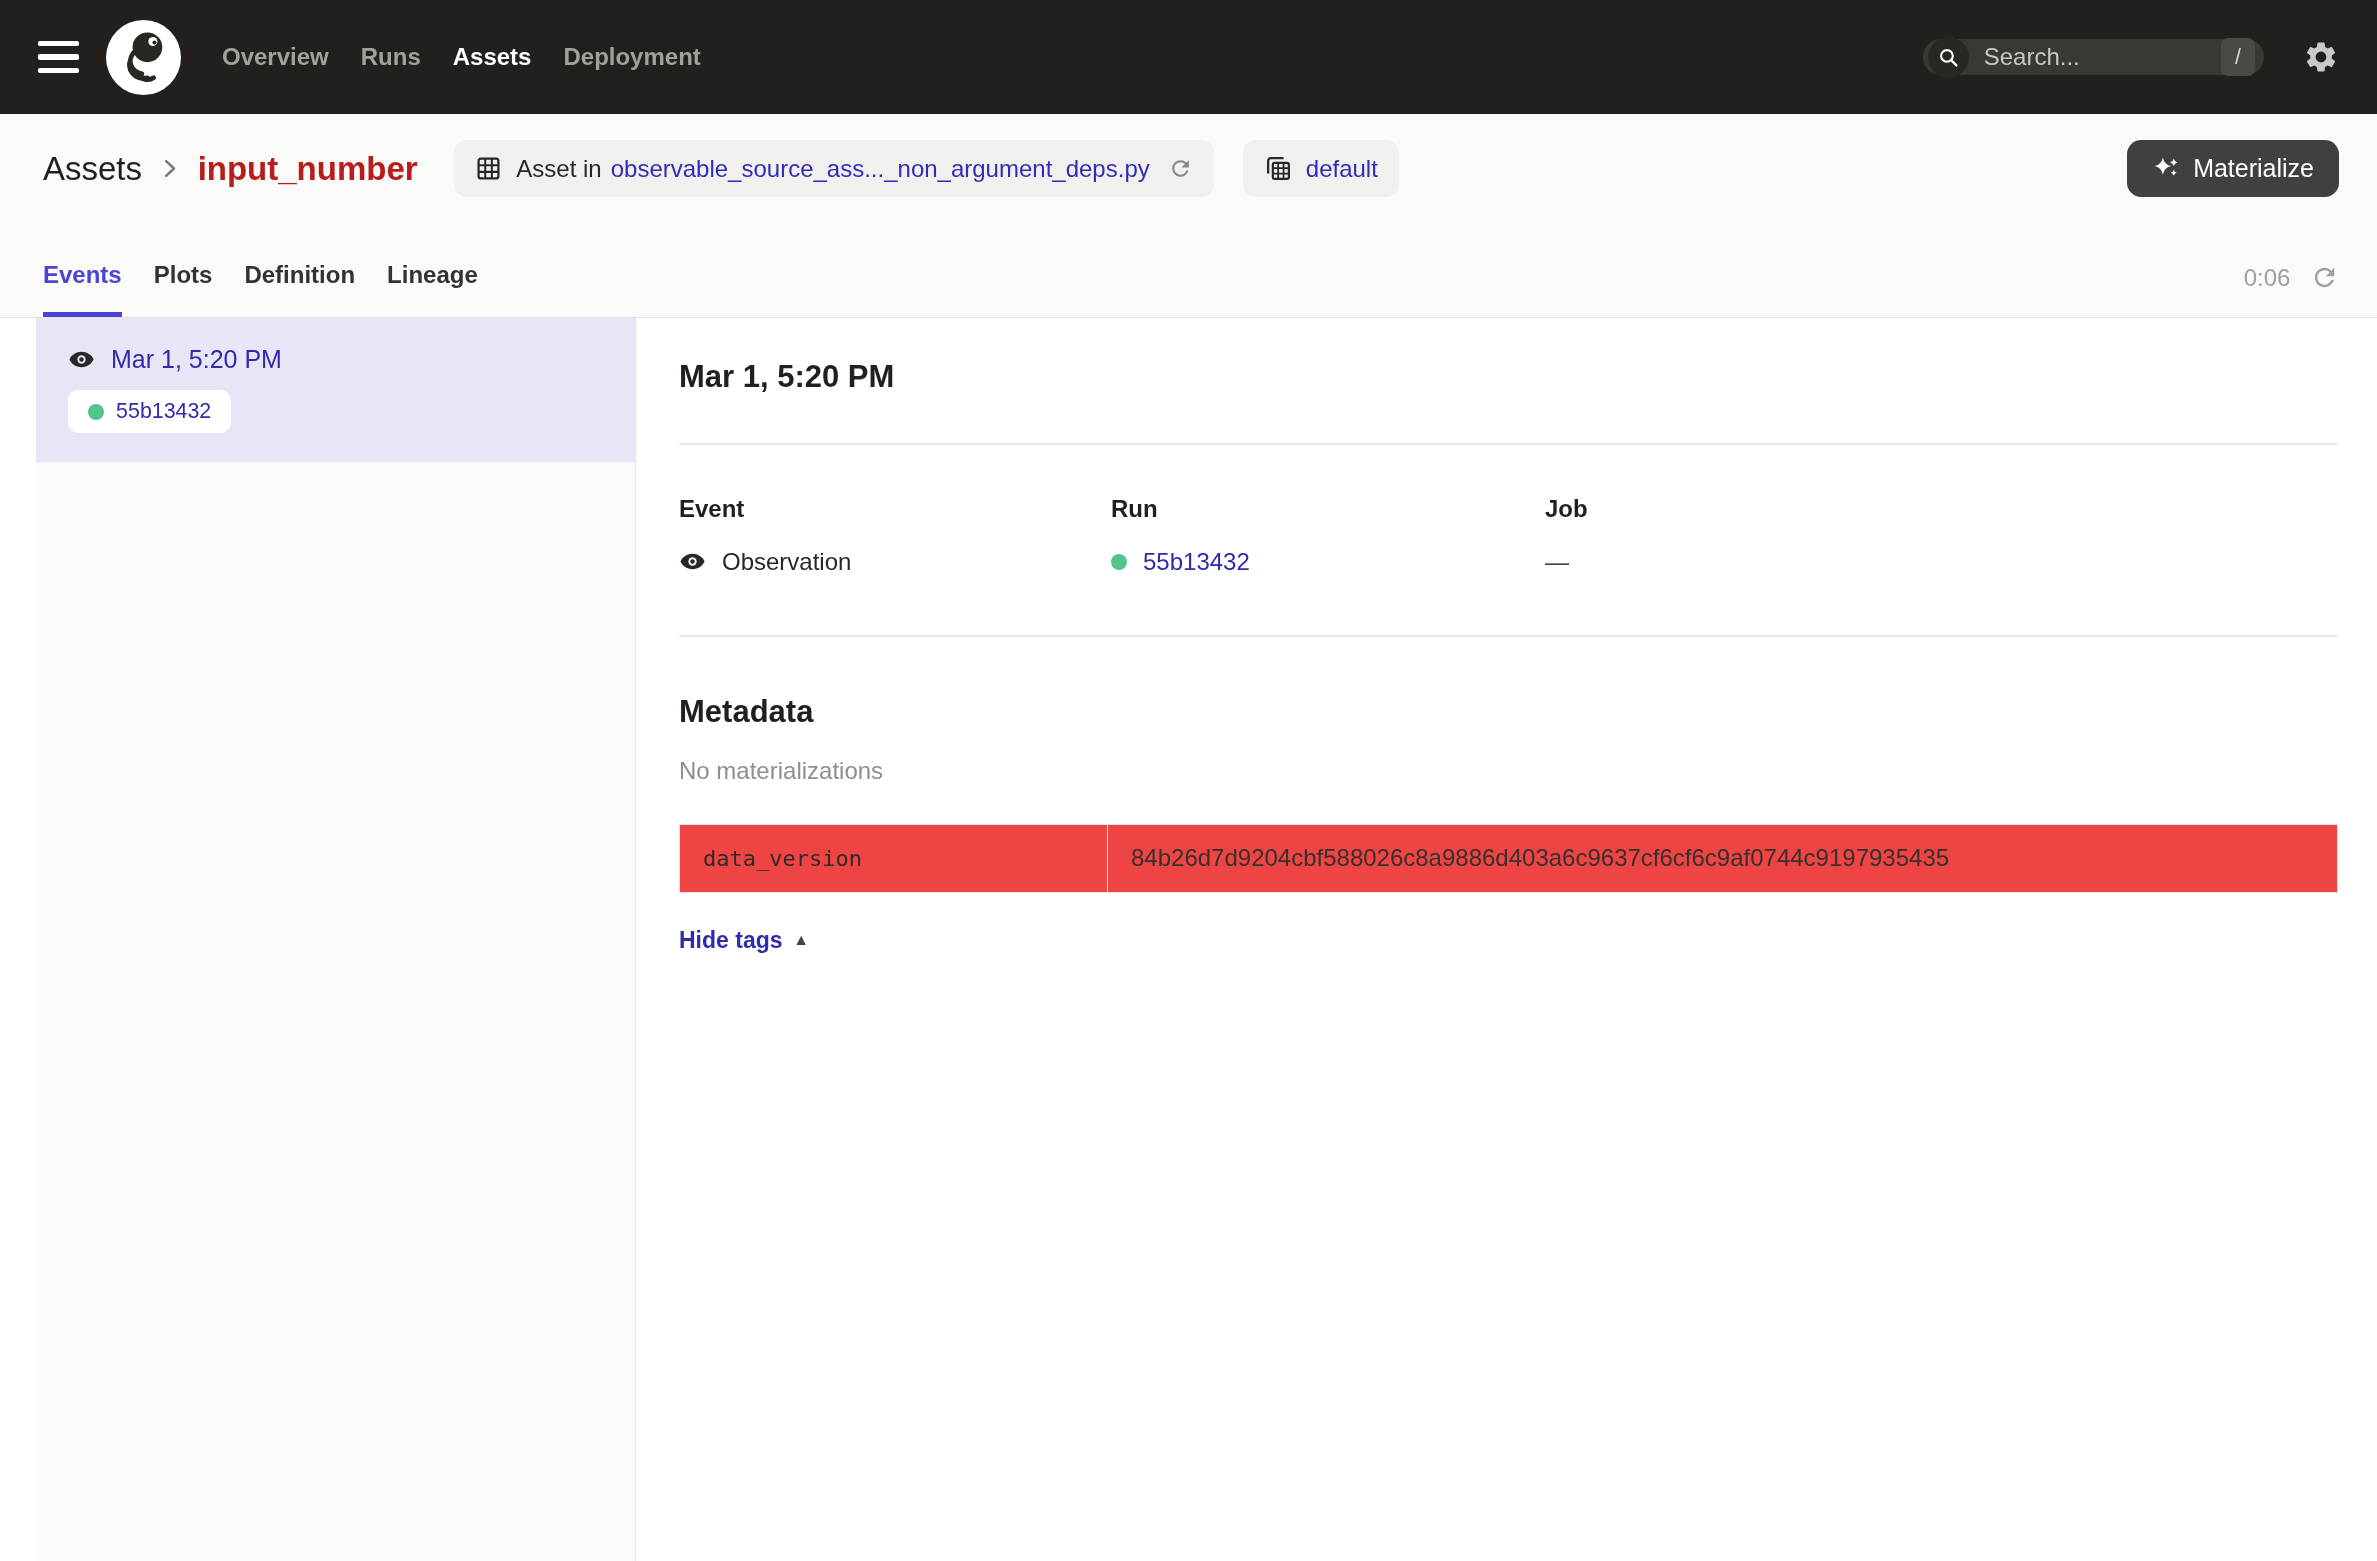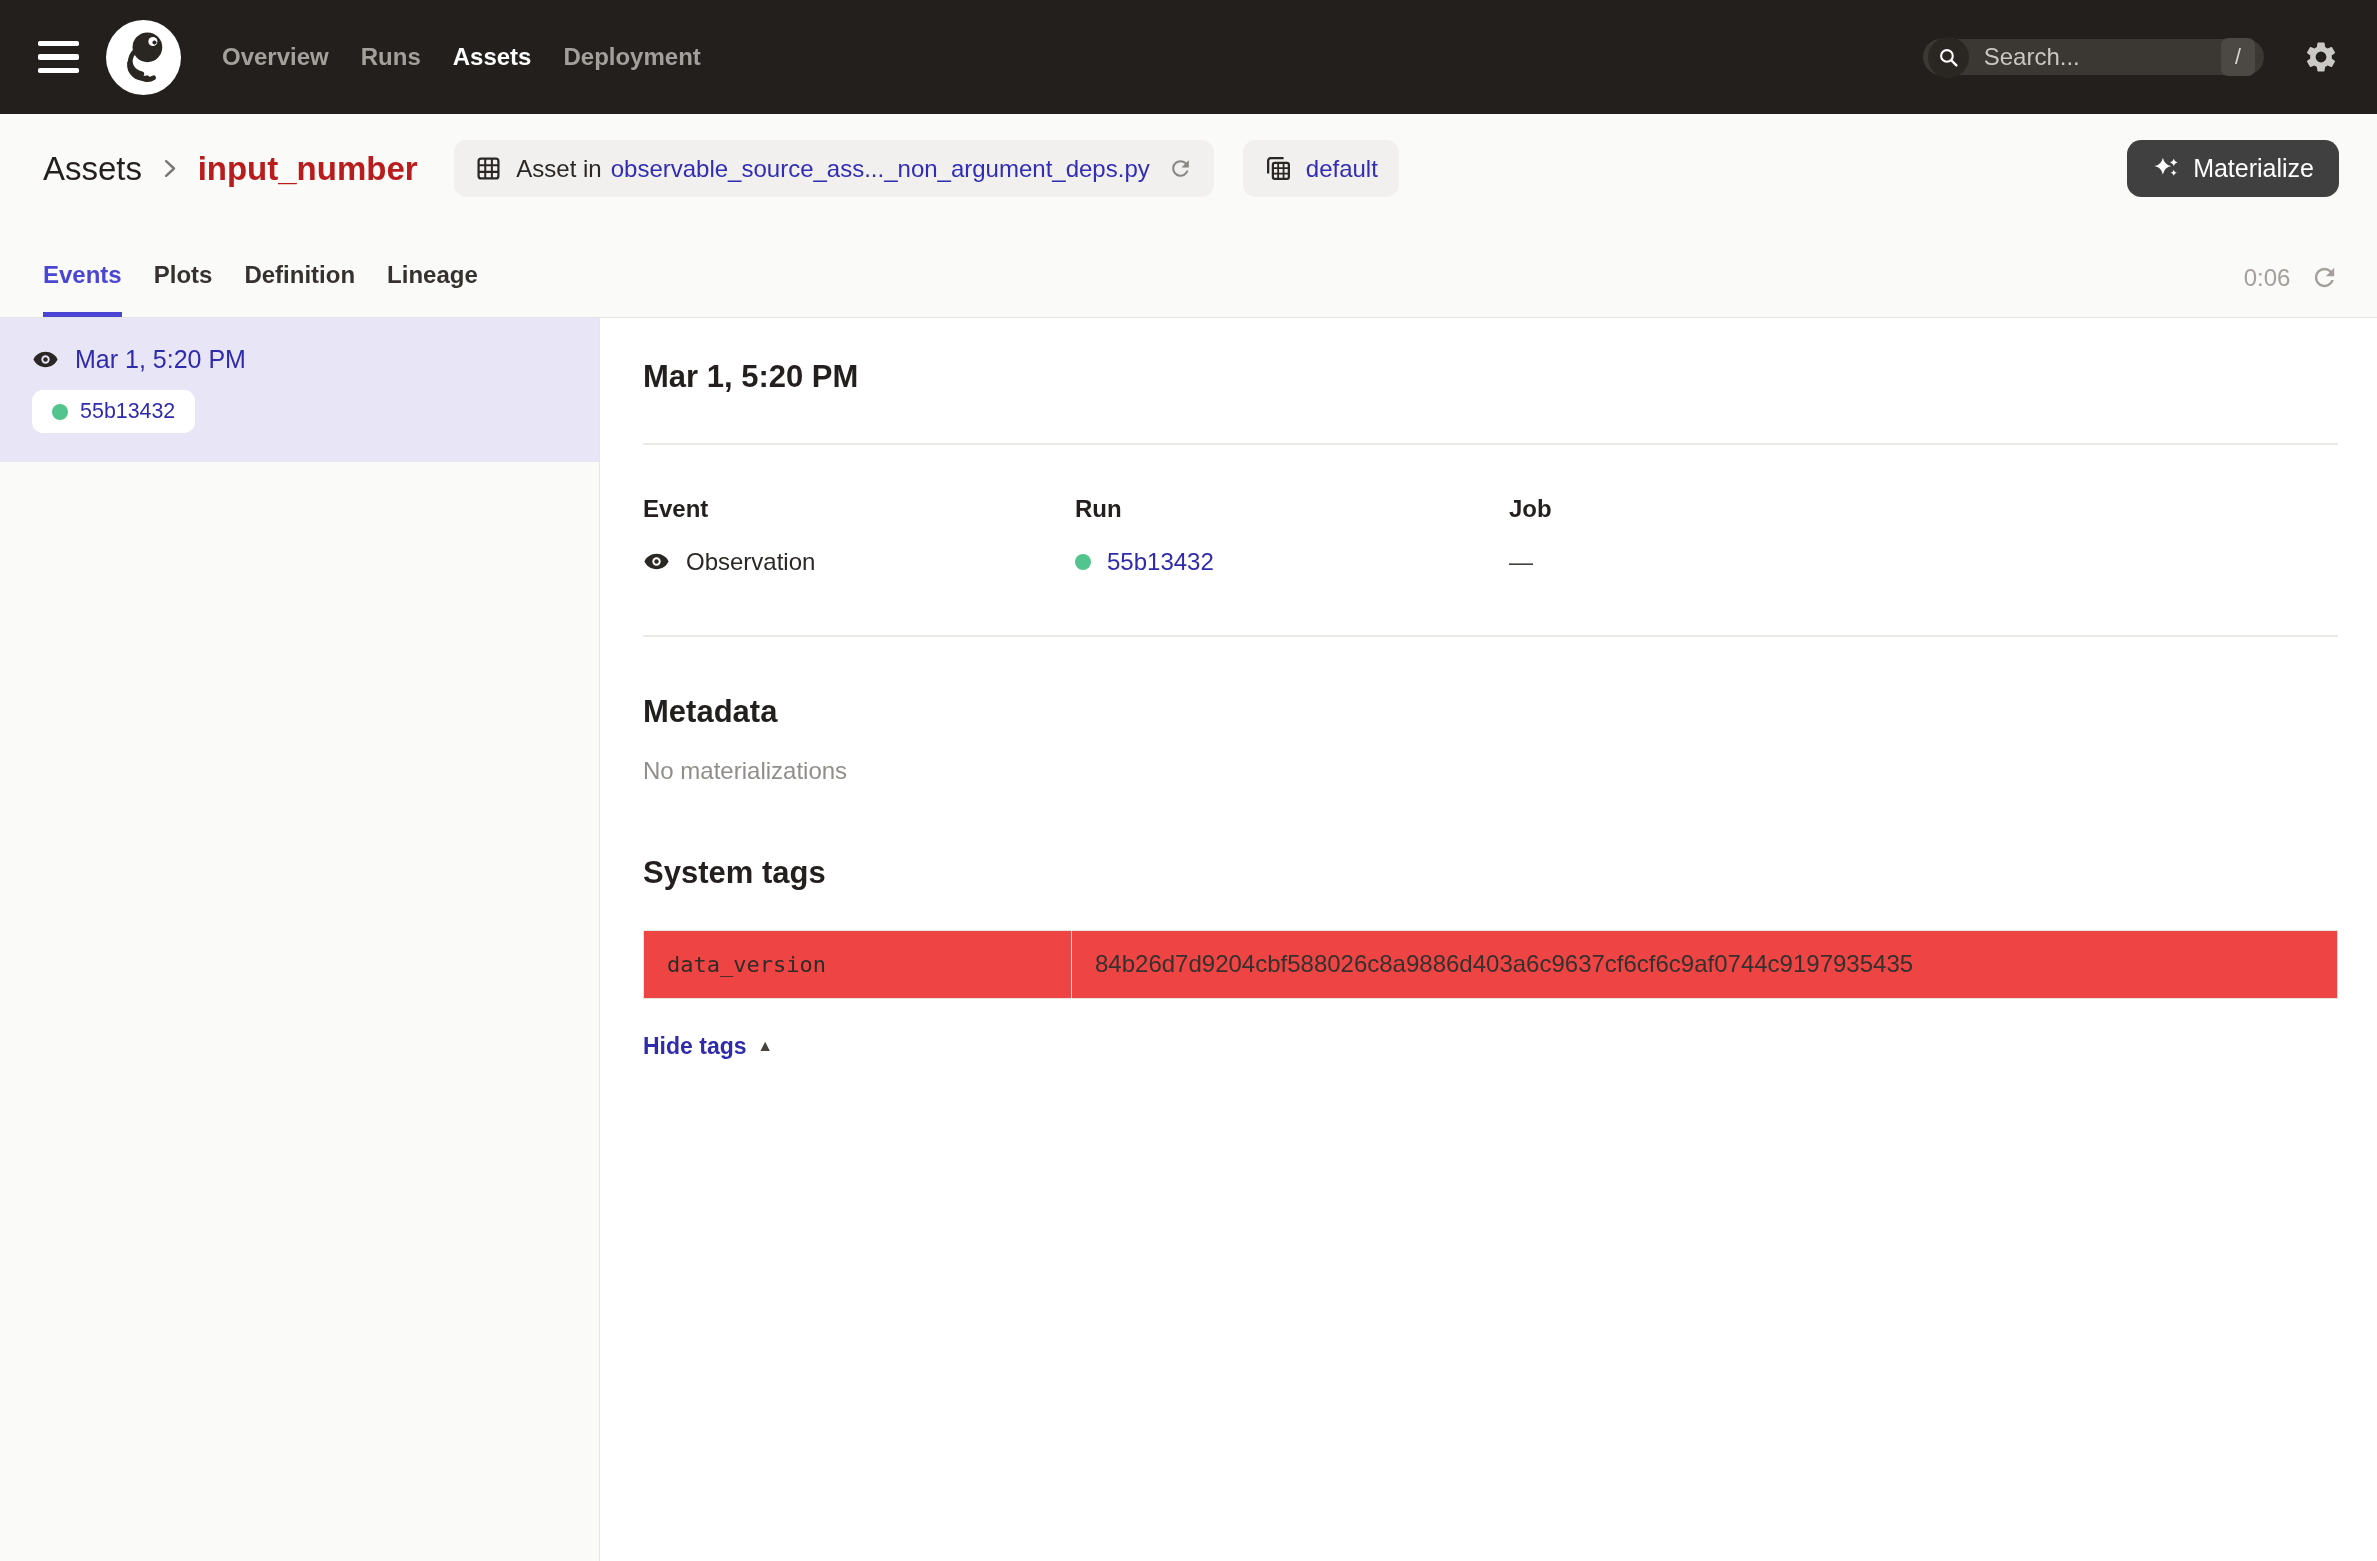--- a/index.html
+++ b/index.html
@@ -85,21 +85,21 @@
     font-size: 24px; font-weight: 600; color: #35312E;
     padding-bottom: 23px; border-bottom: 5.4px solid transparent;
     cursor: pointer;
   }
   .tab.active { color: #4B45D4; border-bottom-color: #4B45D4; }
   .tabbar .spacer { flex: 1; }
   .tab-meta { display: flex; align-items: center; gap: 19.6px; padding-bottom: 25px; }
   .timer { font-size: 24px; color: #A3A09B; }
   .timer-refresh { display: flex; color: #A3A09B; cursor: pointer; }
   
-  .content { display: flex; height: 1243px; }
+  .content { display: flex; height: 1243px; margin-left: 36px; }
   .sidebar {
     width: 600px; flex: none; background: #FAFAF9;
     border-right: 1.8px solid #E8E6E4;
   }
   .event-item { padding: 27px 29px 29px 32px; cursor: pointer; }
   .event-item.selected { background: #E7E5F6; }
   .event-item .row1 { display: flex; align-items: center; gap: 16px; }
   .event-item .ts { font-size: 25px; color: #2F2BAC; }
   .run-chip {
     margin-top: 16px; display: inline-flex; align-items: center; gap: 12.5px;
@@ -303,21 +303,20 @@
           <span class="job-dash">—</span>
         </div>
       </div>
     </div>
 
     <div class="divider d2"></div>
 
     <h3 class="section-h meta-h">Metadata</h3>
     <div class="meta-empty">No materializations</div>
 
-    <h3 class="section-h tags-h">System tags</h3>
 
     <div class="tags-table">
       <div class="tags-row">
         <div class="tag-key">data_version</div>
         <div class="tag-value">84b26d7d9204cbf588026c8a9886d403a6c9637cf6cf6c9af0744c9197935435</div>
       </div>
     </div>
 
     <div class="hide-tags">
       <span>Hide tags</span>

